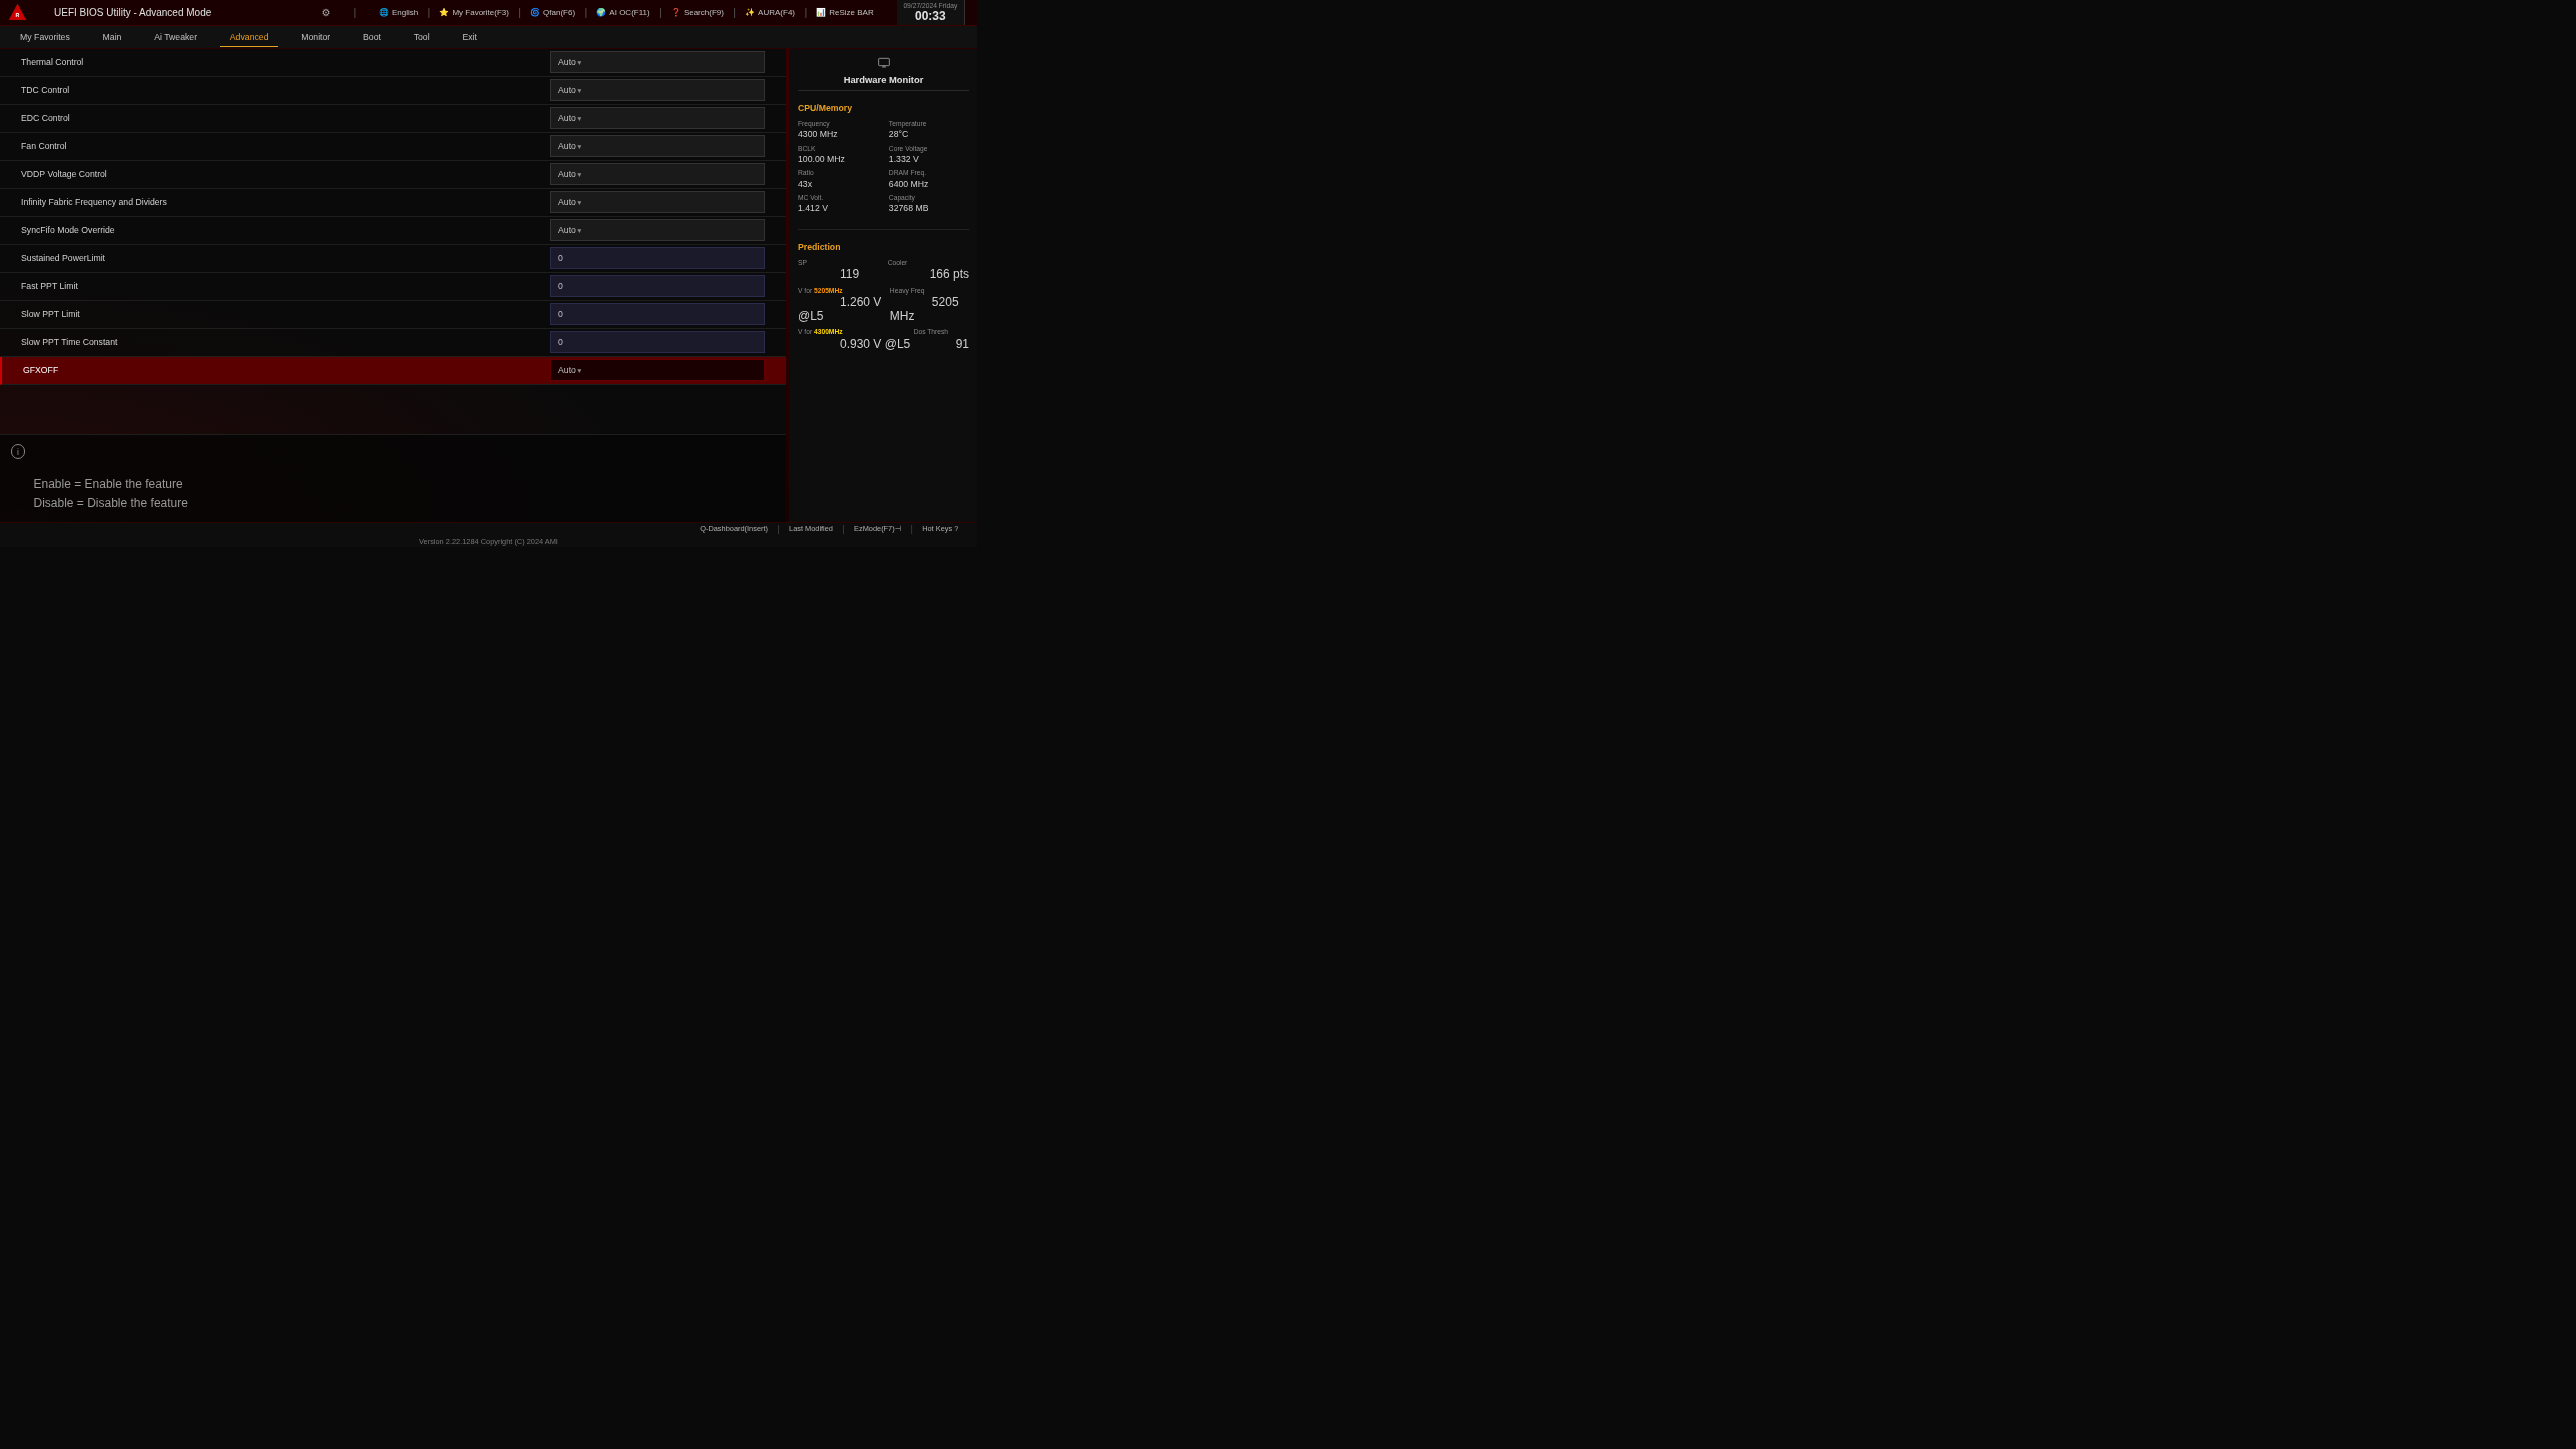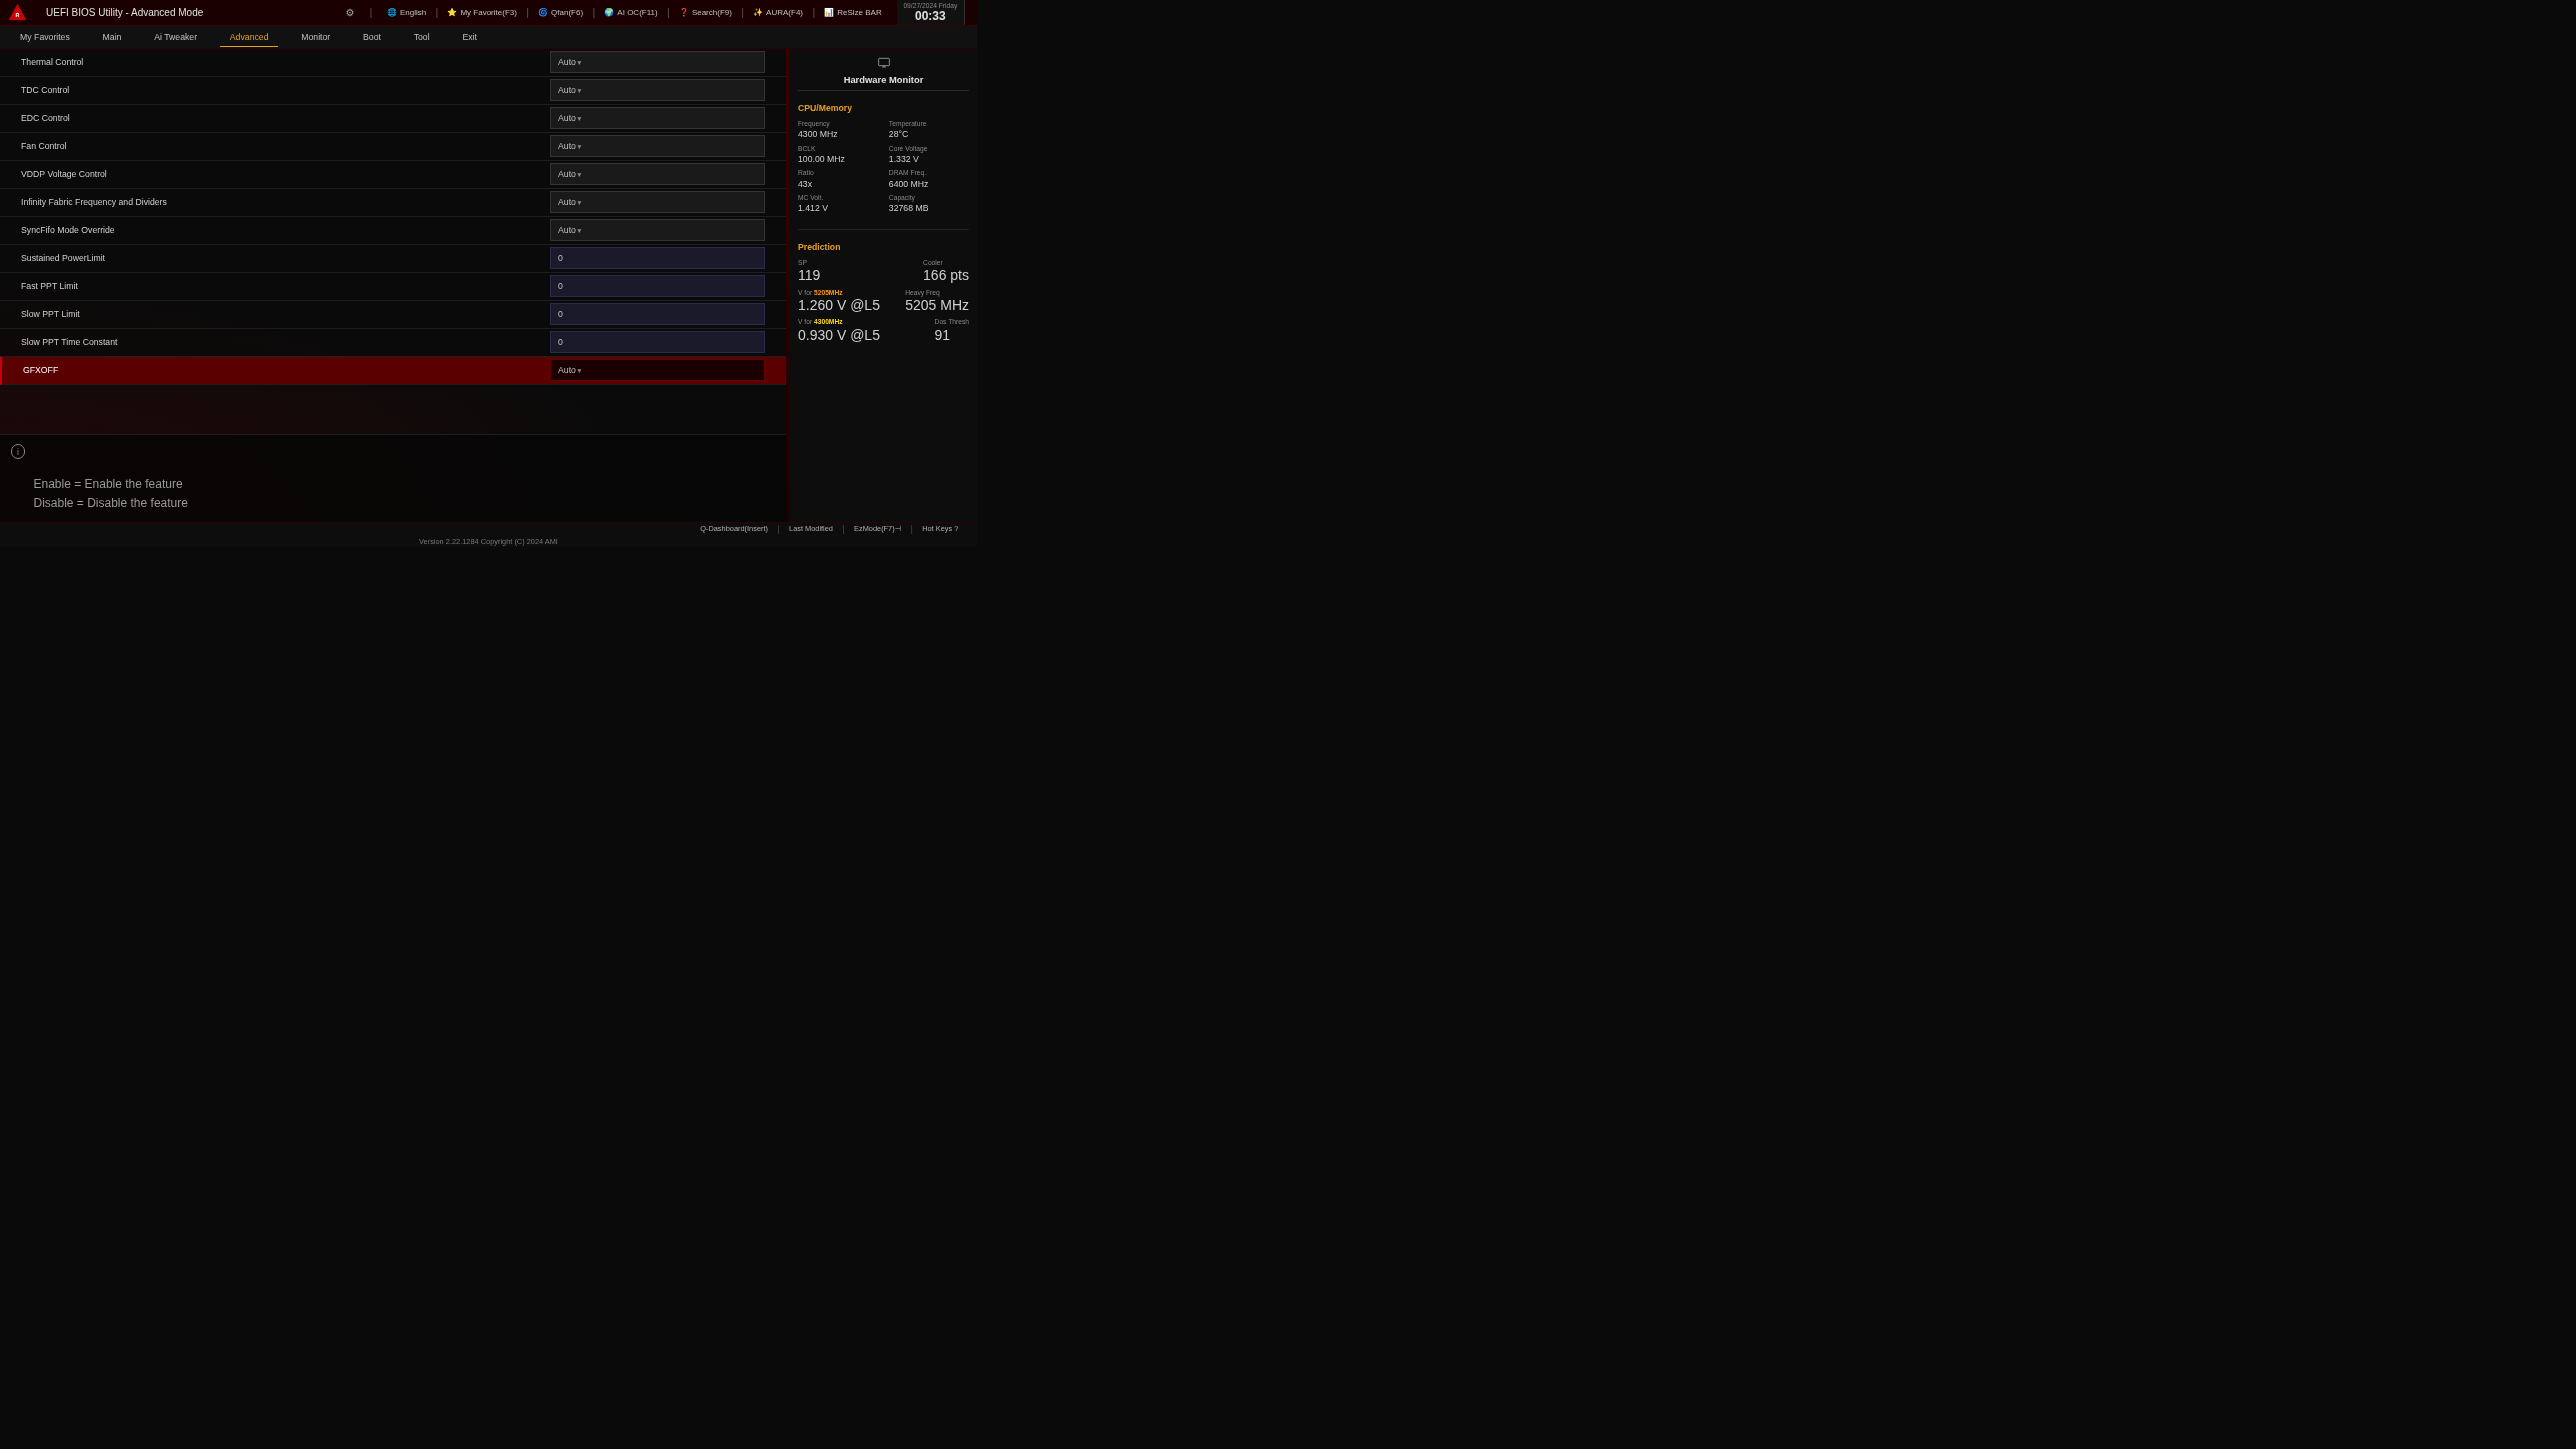--- a/index.html
+++ b/index.html
@@ -45,21 +45,21 @@
 
     
     .top-bar {
       position: relative;
       z-index: 10;
       background: #1a0000;
       display: flex;
       align-items: center;
       height: 25.5px;
       padding: 0 8px;
-      gap: 15px;
+      gap: 23px;
       border-bottom: 0.7px solid #3a0000;
     }
     .asus-logo {
       width: 19px;
       height: 19px;
       margin-right: 4px;
     }
     .top-bar-title {
       color: #e0e0e0;
       font-size: 10px;
@@ -276,21 +276,22 @@
       margin-bottom: 5.4px;
     }
     .pred-item label {
       color: #888;
       font-size: 6.7px;
       display: block;
       margin-bottom: 1.3px;
     }
     .pred-item .pred-val {
       color: #d0d0d0;
-      font-size: 14px;
+      font-size: 12px;
+      margin-left: 42px;
     }
 
     
     .status-bar {
       position: relative;
       z-index: 10;
       background: #0d0d0d;
       border-top: 0.7px solid #2a0000;
       height: 25.5px;
       display: flex;

